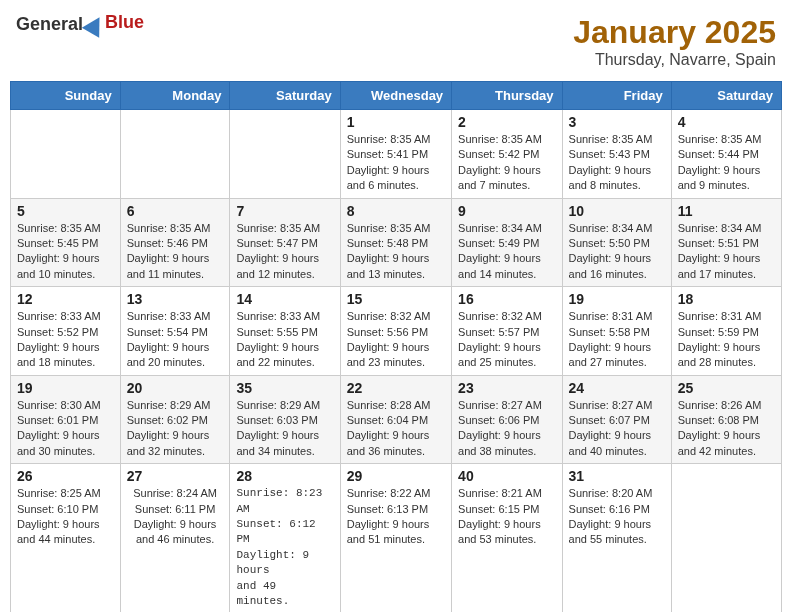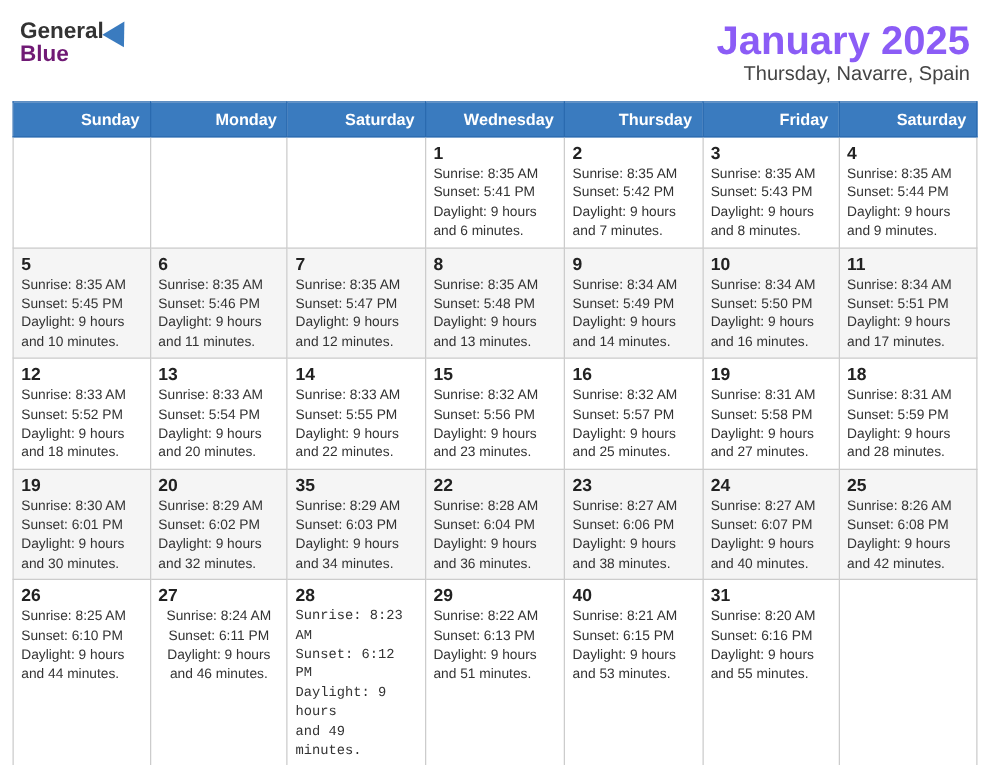--- a/index.html
+++ b/index.html
@@ -12,21 +12,21 @@
     }
     .header-area {
       display: flex;
       justify-content: space-between;
       align-items: flex-start;
       margin-bottom: 8px;
       padding: 4px 6px;
     }
     .logo {
       display: flex;
-      flex-direction: column;
+      flex-direction: row;
       align-items: flex-start;
     }
     .logo-top {
       display: flex;
       align-items: center;
     }
     .logo-general {
       font-size: 18px;
       font-weight: bold;
       color: #333;
@@ -36,30 +36,30 @@
       height: 0;
       border-left: 10px solid transparent;
       border-right: 10px solid transparent;
       border-bottom: 18px solid #3a7bbf;
       margin-left: 2px;
       transform: rotate(30deg);
     }
     .logo-blue {
       font-size: 18px;
       font-weight: bold;
-      color: #701a75;
+      color: #b91c1c;
       margin-top: -2px;
     }
     .title-area {
       text-align: right;
     }
     .month-title {
       font-size: 32px;
       font-weight: bold;
-      color: #8b5cf6;
+      color: #a16207;
     }
     .location-title {
       font-size: 16px;
       color: #444;
     }
     .calendar {
       width: 100%;
       border-collapse: collapse;
       border: 1px solid #ccc;
     }

